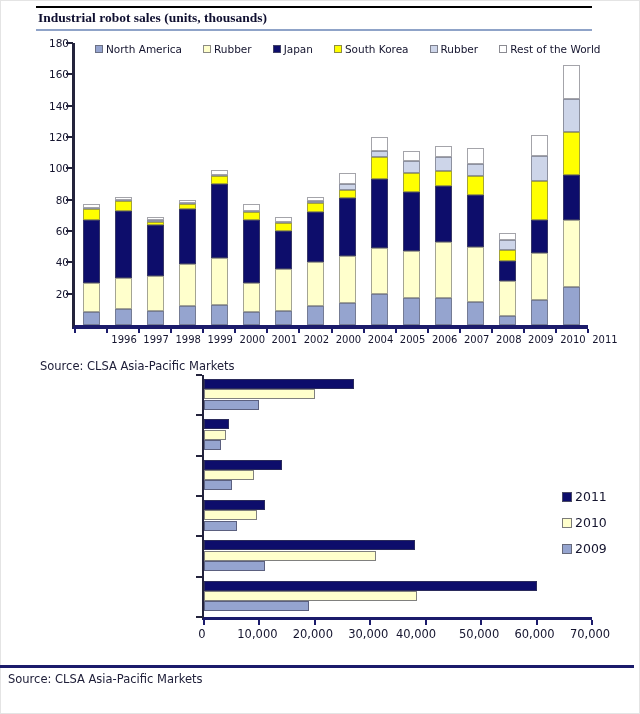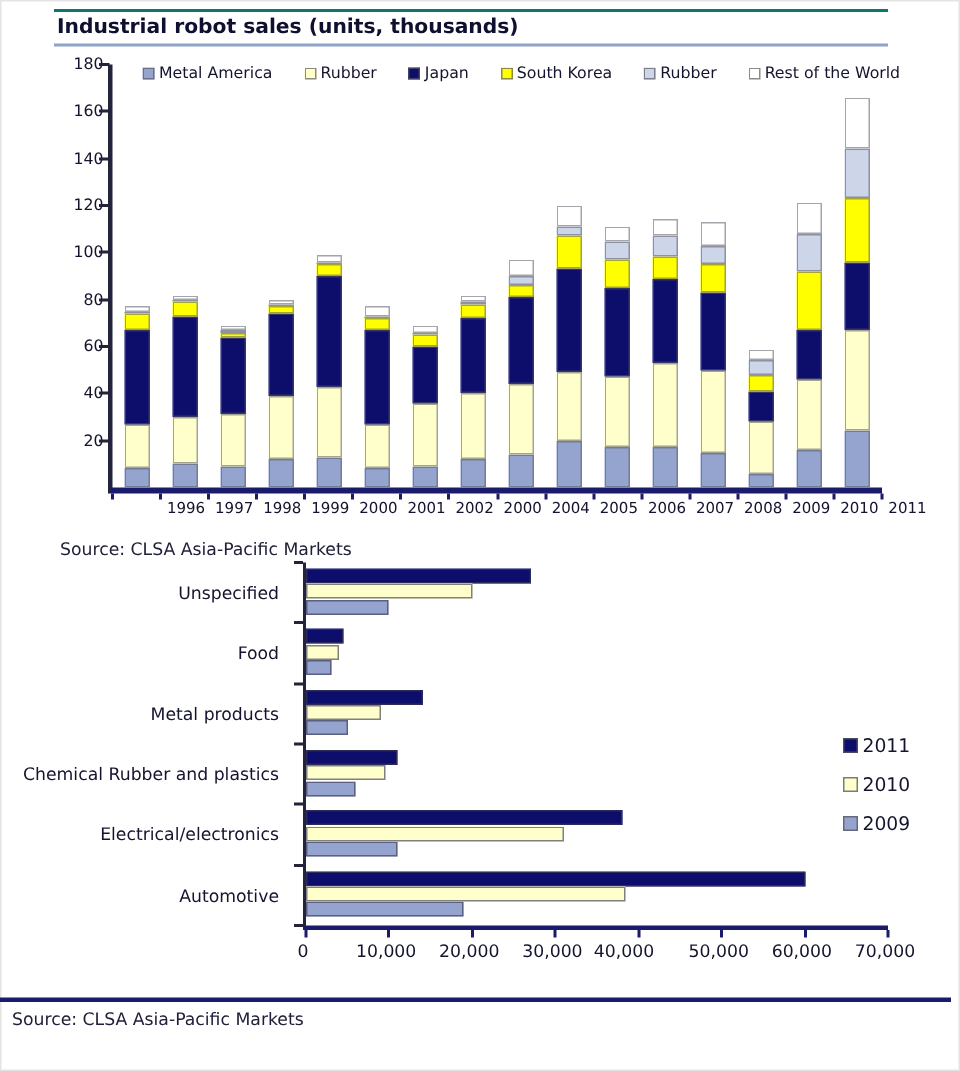--- a/index.html
+++ b/index.html
@@ -2,21 +2,21 @@
 <html><head>
 <meta charset="utf-8">
 <style>
   html,body{margin:0;padding:0;background:#ffffff;}
   .root{position:relative;width:640px;height:714px;background:#ffffff;
         font-family:"DejaVu Sans","Liberation Sans",sans-serif;color:#14142e;
         box-shadow:inset 0 0 0 1px #e4e4e4;overflow:hidden;}
 
   
   .panel1{position:absolute;left:36px;top:6px;width:556px;}
-  .hdr1{border-top:2px solid #0f766e;border-bottom:2px solid #8fa3c8;padding:2px 2px 3px 2px;}
+  .hdr1{border-top:2px solid #000000;border-bottom:2px solid #8fa3c8;padding:2px 2px 3px 2px;font-family:Liberation Serif, serif;}
   .hdr1 h2, .hdr2 h2{margin:0;font-size:13.5px;font-weight:bold;color:#0f0f30;}
   .c1-area{position:relative;margin-left:36px;margin-top:12px;width:513px;}
   .c1-plot{position:relative;width:513px;height:282px;
            border-left:3px solid #23233c;border-bottom:4px solid #1b1b6b;}
   .c1-legend{position:absolute;left:20px;top:0;width:490px;display:flex;gap:21px;
              font-size:10.5px;color:#14142e;align-items:center;}
   .lg-item{display:flex;align-items:center;gap:3px;white-space:nowrap;}
   .lg-sq1{width:8px;height:8px;box-shadow:inset 0 0 0 1px rgba(90,90,100,.7);}
   .ylab{position:absolute;left:-42px;width:36px;text-align:right;font-size:10.5px;color:#14142e;}
   .ytick{position:absolute;left:-9px;width:7px;height:2px;background:#23233c;}
@@ -55,21 +55,21 @@
 
   <section class="panel1">
     <header class="hdr1">
       <h2>Industrial robot sales (units, thousands)</h2>
     </header>
     <div class="c1-area">
       <div class="c1-plot">
         <div class="c1-legend">
             <div class="lg-item">
               <div class="lg-sq1" style="background: rgb(149, 164, 207);"></div>
-              <div>Metal America</div>
+              <div>North America</div>
             </div>
             <div class="lg-item">
               <div class="lg-sq1" style="background: rgb(255, 255, 204);"></div>
               <div>Rubber</div>
             </div>
             <div class="lg-item">
               <div class="lg-sq1" style="background: rgb(13, 13, 107);"></div>
               <div>Japan</div>
             </div>
             <div class="lg-item">
@@ -234,28 +234,20 @@
           <div class="yr" style="left: 416.812px; width: 32.0625px;">2009</div>
           <div class="yr" style="left: 448.875px; width: 32.0625px;">2010</div>
           <div class="yr" style="left: 480.938px; width: 32.0625px;">2011</div>
         </div>
     </div>
     <div class="source src1">Source: CLSA Asia-Pacific Markets</div>
   </section>
 
   <section class="panel2">
     <div class="c2-area">
-      <div class="c2-labels">
-          <div class="c2-cat" style="top: 0px; height: 40.3333px;">Unspecified</div>
-          <div class="c2-cat" style="top: 40.3333px; height: 40.3333px;">Food</div>
-          <div class="c2-cat" style="top: 80.6667px; height: 40.3333px;">Metal products</div>
-          <div class="c2-cat" style="top: 121px; height: 40.3333px;">Chemical Rubber and plastics</div>
-          <div class="c2-cat" style="top: 161.333px; height: 40.3333px;">Electrical/electronics</div>
-          <div class="c2-cat" style="top: 201.667px; height: 40.3333px;">Automotive</div>
-        </div>
       <div class="c2-plot">
         <div class="c2-legend">
             <div class="lg-item">
               <div class="lg-sq2" style="background: rgb(13, 13, 107);"></div>
               <div>2011</div>
             </div>
             <div class="lg-item">
               <div class="lg-sq2" style="background: rgb(255, 255, 204);"></div>
               <div>2010</div>
             </div>

